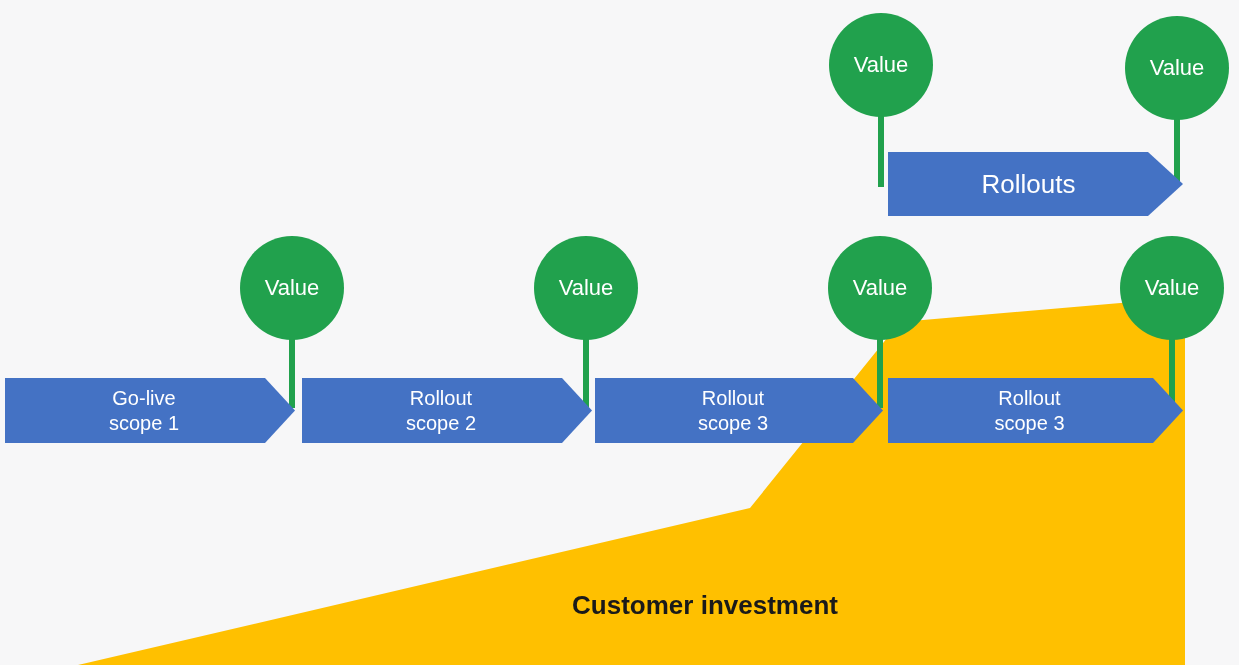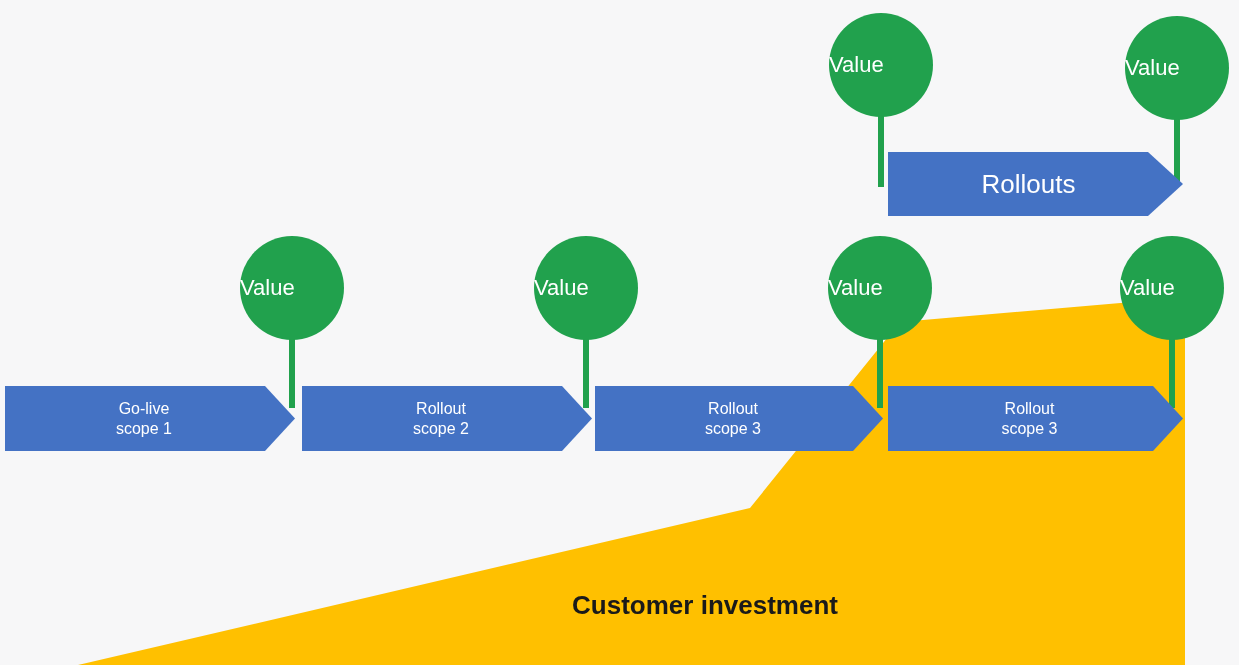--- a/index.html
+++ b/index.html
@@ -27,26 +27,26 @@
   .arrow{
     position:absolute;display:flex;align-items:center;justify-content:center;
     color:var(--text-light);z-index:3;text-align:center;
     clip-path:polygon(0 0, calc(100% - var(--tip)) 0, 100% 50%, calc(100% - var(--tip)) 100%, 0 100%);
     padding-right:calc(var(--tip) * .4);
   }
   .arrow.gray{background:var(--gray-arrow);}
   .arrow.blue{background:var(--blue-arrow);}
   .arrow.big{--tip:45px;font-size:28px;letter-spacing:.3px;}
   .arrow.medium{--tip:35px;font-size:26px;}
-  .arrow.small{--tip:30px;font-size:16px;line-height:1.25;margin-top:8px;}
+  .arrow.small{--tip:30px;font-size:20px;line-height:1.25;}
   .arrow .two-line{display:flex;flex-direction:column;}
   .value-circle{
     position:absolute;width:104px;height:104px;border-radius:50%;
     background:var(--green);color:var(--text-light);
-    display:flex;align-items:center;justify-content:flex-start;
+    display:flex;align-items:center;justify-content:center;
     font-size:22px;z-index:4;
   }
   .investment-label{
     position:absolute;left:455px;top:590px;width:500px;
     text-align:center;font-size:26px;color:var(--text-dark);z-index:2;font-weight:bold;
   }
 </style>
 </head>
 <body>
 

